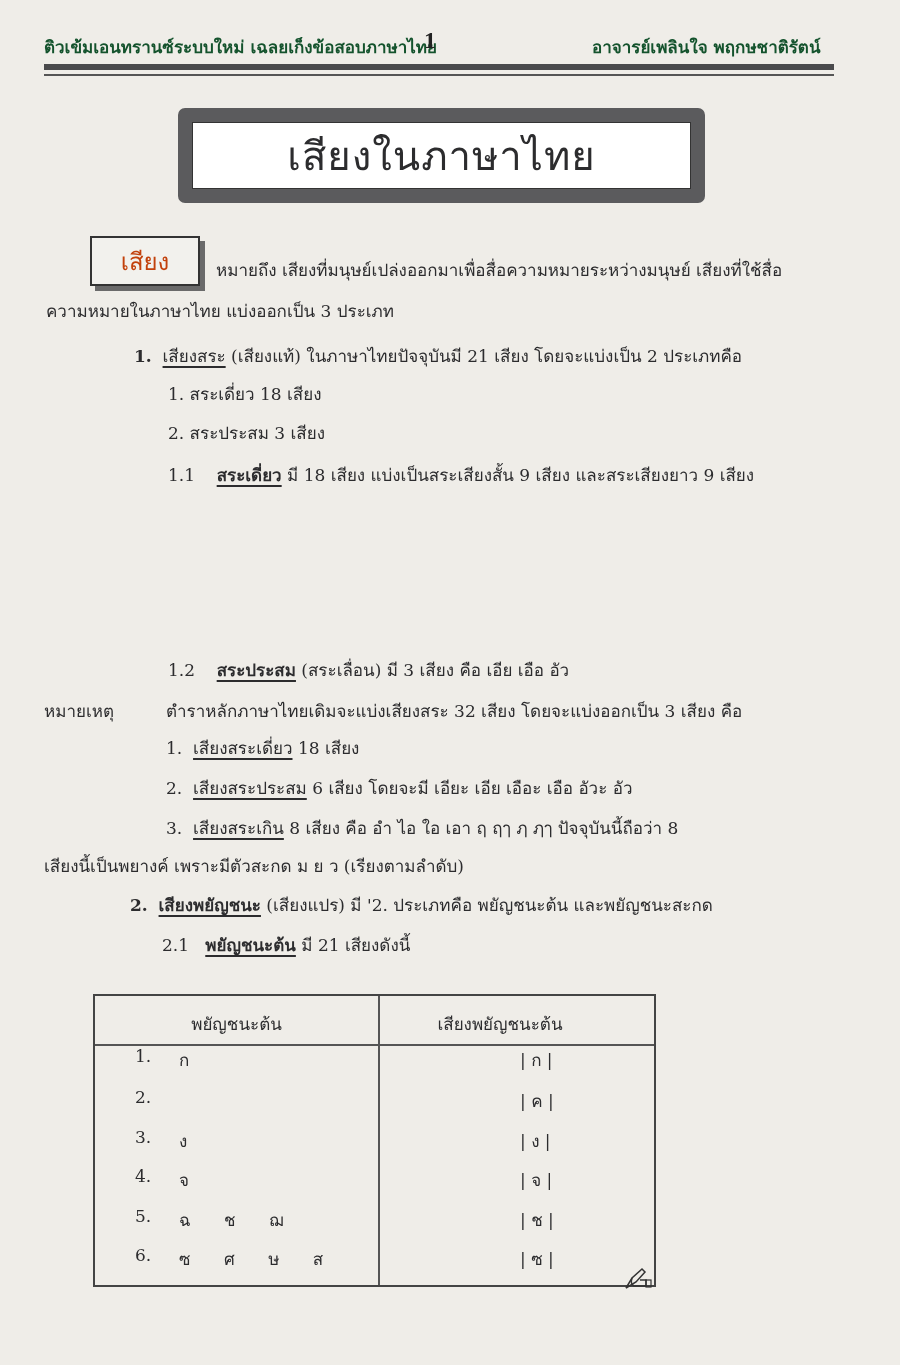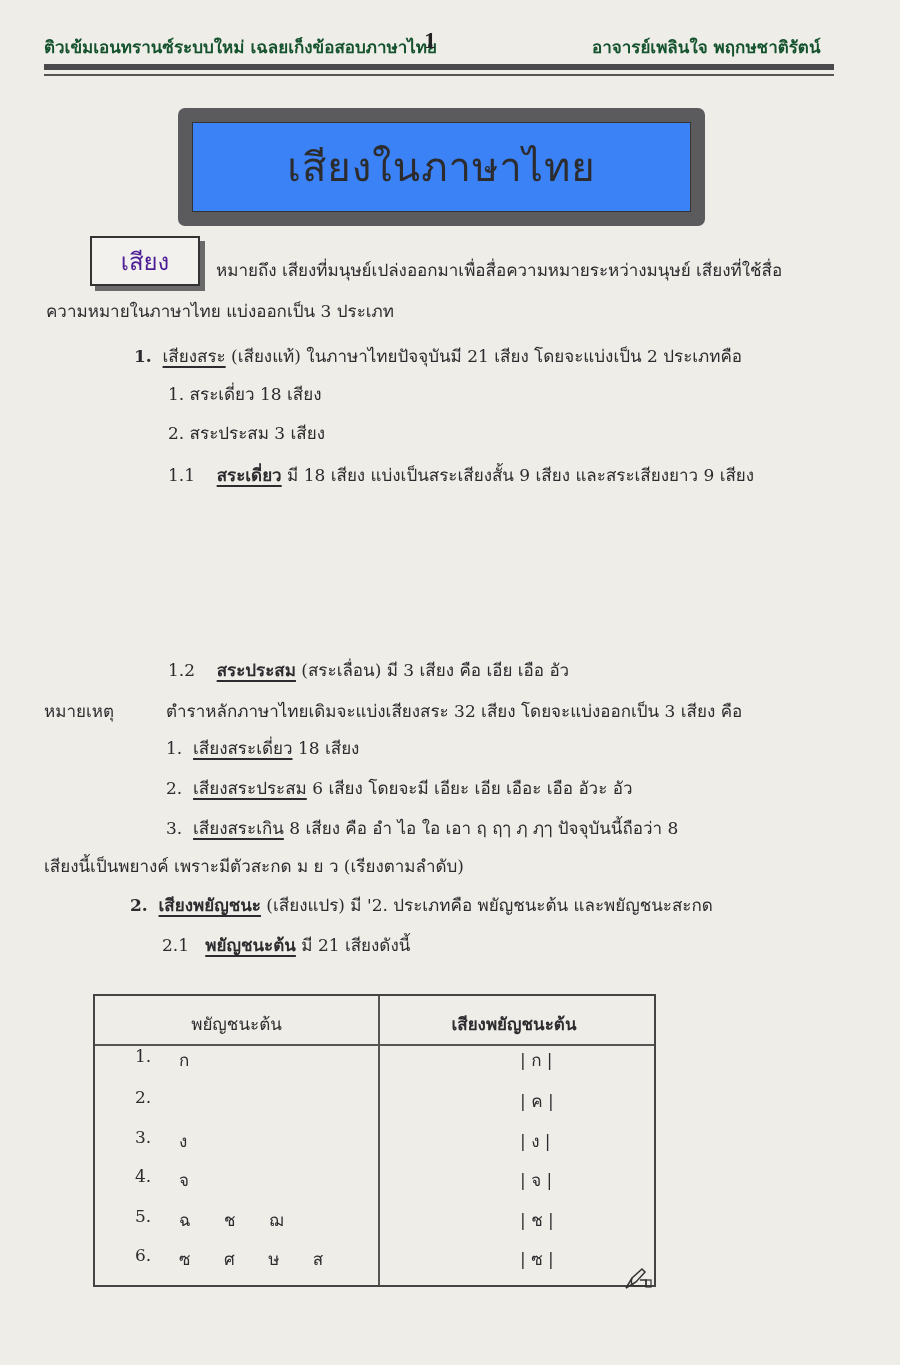--- a/index.html
+++ b/index.html
@@ -17,35 +17,35 @@
     font-weight: bold; font-size: 17px; color: #14532d;
     top: 33px; white-space: nowrap;
   }
   .hdr-left { left: 44px; }
   .hdr-page { left: 424px; top: 27px; font-size: 24px; font-weight: bold; font-family: "Liberation Serif", serif; color: #222; }
   .hdr-right { left: 592px; }
   .rule-thick { left: 44px; top: 64px; width: 790px; height: 6px; background: #4a4a4c; }
   .rule-thin { left: 44px; top: 74px; width: 790px; height: 2px; background: #555; }
 
   .title-box {
-    left: 178px; top: 108px; width: 527px; height: 118px;
+    left: 178px; top: 108px; width: 527px; height: 95px;
     border: 14px solid #5b5b5d; border-radius: 7px;
-    background: #3b82f6;
+    background: #ffffff;
     box-shadow: inset 0 0 0 1px #333;
     display: flex; align-items: center; justify-content: center;
   }
   .title-text { font-family: "DejaVu Sans", sans-serif; font-size: 40px; color: #2c2c2e; letter-spacing: 1px; }
 
   .term-box {
     left: 90px; top: 236px; width: 110px; height: 50px;
     border: 2px solid #333; background: #f2f1ed;
     box-shadow: 5px 5px 0 #6a6a6a;
     display: flex; align-items: center; justify-content: center;
   }
-  .term-text { font-family: "DejaVu Sans", sans-serif; font-size: 24px; color: #4c1d95; }
+  .term-text { font-family: "DejaVu Sans", sans-serif; font-size: 24px; color: #c2410c; }
 
   .line { font-size: 17px; white-space: nowrap; color: #2c2c2e; }
   .u { text-decoration: underline; text-underline-offset: 4px; text-decoration-thickness: 2px; }
   .b { font-weight: bold; }
 
   table.vowels {
     position: absolute; left: 134px; top: 517px; width: 696px; height: 103px;
     border-collapse: collapse; border: 2px solid #444;
     font-size: 17px; color: #2c2c2e;
   }
@@ -53,21 +53,21 @@
   table.vowels td.lbl { text-align: left; padding-left: 30px; width: 166px; }
 
   .cons-table {
     left: 93px; top: 994px; width: 563px; height: 293px;
     border: 2px solid #444;
   }
   .cons-head { position: absolute; left: 0; top: 0; width: 100%; height: 50px; border-bottom: 2px solid #555; }
   .cons-div { position: absolute; left: 283px; top: 0; width: 2px; height: 100%; background: #555; }
   .cons-h1, .cons-h2 { position: absolute; top: 14px; font-size: 17px; text-align: center; }
   .cons-h1 { left: 0; width: 283px; }
-  .cons-h2 { left: 299px; width: 240px; font-weight: bold; }
+  .cons-h2 { left: 285px; width: 240px; }
   .cons-row { position: absolute; left: 0; width: 100%; height: 40px; font-size: 17px; }
   .cons-num { position: absolute; left: 40px; }
   .cons-letters { position: absolute; left: 84px; letter-spacing: 14px; }
   .cons-sound { position: absolute; left: 425px; }
   .pen-icon { left: 624px; top: 1266px; width: 28px; height: 24px; }
 </style>
 </head>
 <body>
 
 <div class="abs hdr-left">ติวเข้มเอนทรานซ์ระบบใหม่ เฉลยเก็งข้อสอบภาษาไทย</div>

